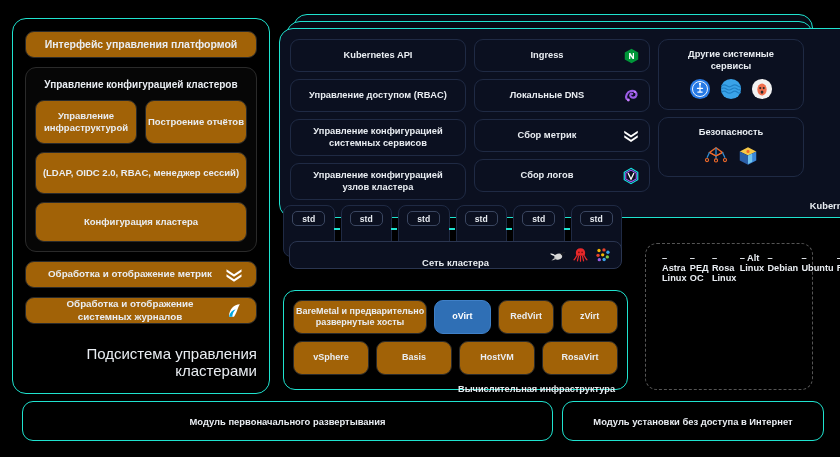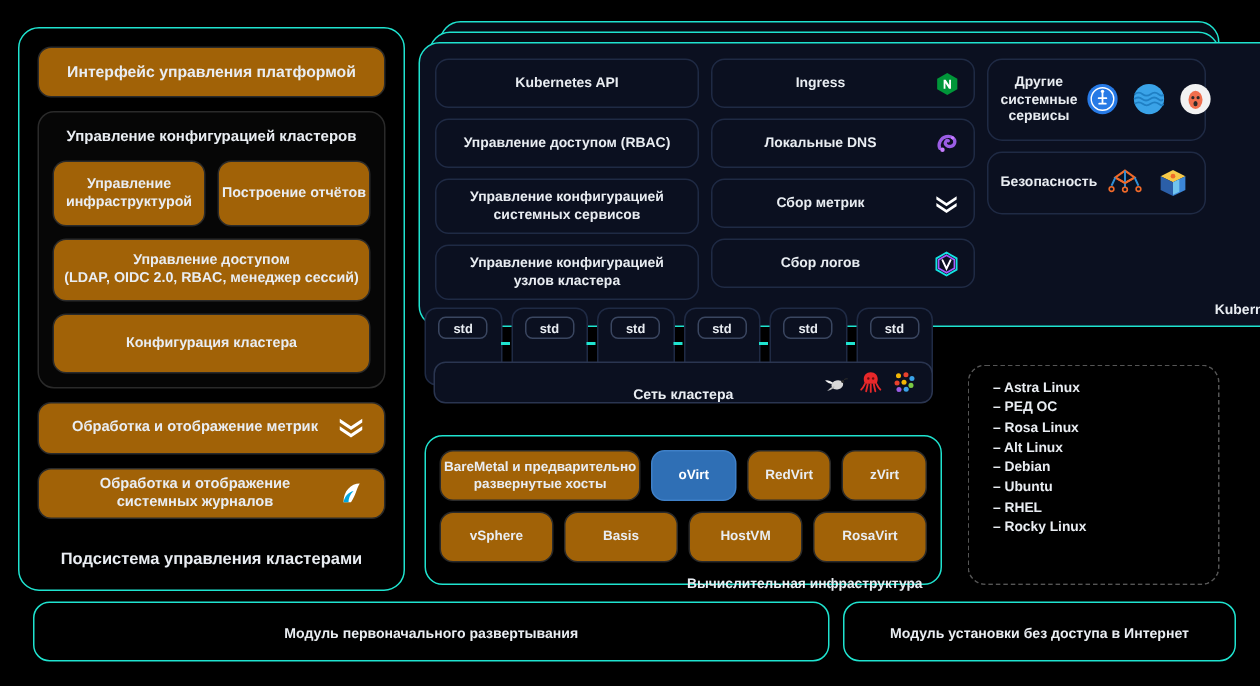--- a/index.html
+++ b/index.html
@@ -36,21 +36,21 @@
     border: 1px solid #2a2a2a; border-radius: 11px; background: #060606;
     padding: 9px; display: flex; flex-direction: column; gap: 8px;
   }
   .group > .ghead { font-size: 10px; font-weight: bold; color: #e9edf2; text-align:center; padding: 2px 0 2px; }
   .row2 { display: flex; gap: 8px; }
   .row2 > .box { flex: 1; height: 44px; font-size: 9.5px; }
   .wide { height: 40px; font-size: 9.5px; }
   .wide-tall { height: 42px; font-size: 9.5px; }
   .iconbox { height: 42px; position: relative; font-size: 9.8px; padding: 0 34px 0 12px; }
   .iconbox .ic { position: absolute; right: 12px; top: 50%; transform: translateY(-50%); }
-  .lp-foot { margin-top: auto; text-align: center; font-size: 11px; font-weight: bold; color: #e9edf2; padding: 12px 0 14px; }
+  .lp-foot { margin-top: auto; text-align: right; font-size: 15px; font-weight: normal; color: #e9edf2; padding: 12px 0 14px; }
 
   
   .stack-card {
     position: absolute; border: 1.6px solid #1fe3cf; border-radius: 14px; background: #060a14;
   }
   .sc3 { left: 293px; top: 14px;  width: 520px; height: 196px; }
   .sc2 { left: 286px; top: 21px;  width: 527px; height: 190px; }
   .k8s-card {
     position: absolute; left: 279px; top: 28px; width: 597px; height: 190px;
     border: 1.6px solid #1fe3cf; border-radius: 14px; background: #0b1020;
@@ -60,21 +60,21 @@
   .kcol { display: flex; flex-direction: column; gap: 7px; }
   .kcol.a { width: 176px; }
   .kcol.b { width: 176px; }
   .kcol.c { width: 146px; }
   .kcol .box { height: 33px; font-size: 9.3px; }
   .kcol .box.t2 { height: 37px; }
   .kbox-ic { position: relative; padding-right: 30px; }
   .kbox-ic .ic { position: absolute; right: 9px; top: 50%; transform: translateY(-50%); }
   .panel-sub {
     border: 1px solid #1f2a44; border-radius: 10px; background: #0b1020;
-    display: flex; flex-direction: row; align-items: center; gap: 6px; padding: 9px 8px;
+    display: flex; flex-direction: column; align-items: center; gap: 6px; padding: 9px 8px;
   }
   .panel-sub .ttl { font-size: 9.3px; font-weight: bold; color: #e9edf2; text-align: center; line-height: 1.25; }
   .panel-sub .icons { display: flex; gap: 9px; align-items: center; justify-content: center; }
   .k8s-label { position: absolute; right: 14px; bottom: 6px; font-size: 9.3px; font-weight: bold; color: #e9edf2; }
 
   
   .nodes-wrap { position: absolute; left: 283px; top: 205px; width: 345px; height: 72px; }
   .nodes { display: flex; gap: 6px; }
   .node {
     width: 51.5px; height: 52px; border: 1px solid #1f2a44; border-radius: 8px; background: #0b1020;
@@ -103,21 +103,21 @@
   .crow .box { height: 34px; font-size: 9px; }
   .c-baremetal { flex: 2.42; }
   .c-eq { flex: 1; }
   .hl { background: #2f6fb5 !important; border: 1px solid #3f80c8 !important; color: #fff; }
   .compute-label { text-align: right; font-size: 9.2px; font-weight: bold; color: #e9edf2; padding: 2px 3px 0 0; }
 
   
   .oslist {
     position: absolute; left: 645px; top: 243px; width: 168px; height: 147px;
     border: 1.4px dashed #555; border-radius: 12px; background: #000;
-    padding: 9px 0 0 16px; display: flex; flex-direction: column; gap: 3.3px;
+    padding: 9px 0 0 16px; display: flex; flex-direction: row; gap: 3.3px;
   }
   .oslist .os { font-size: 9.2px; font-weight: bold; color: #e9edf2; }
 
   
   .bbar {
     position: absolute; bottom: 16px; height: 40px;
     border: 1.6px solid #1fe3cf; border-radius: 11px; background: #000;
     display: flex; align-items: center; justify-content: center;
     color: #e9edf2; font-size: 9.4px; font-weight: bold;
   }
@@ -140,21 +140,20 @@
     <div class="group">
       <div class="ghead">Управление конфигурацией кластеров</div>
 
       <div class="row2">
         <div class="box">Управление инфраструктурой</div>
         <div class="box">Построение отчётов</div>
       </div>
 
       <div class="box wide-tall">
         <div>
-          <div>Управление доступом</div>
           <div>(LDAP, OIDC 2.0, RBAC, менеджер сессий)</div>
         </div>
       </div>
 
       <div class="box wide">Конфигурация кластера</div>
     </div>
 
     <div class="box iconbox">
       <span>Обработка и отображение метрик</span>
       <span class="ic">

